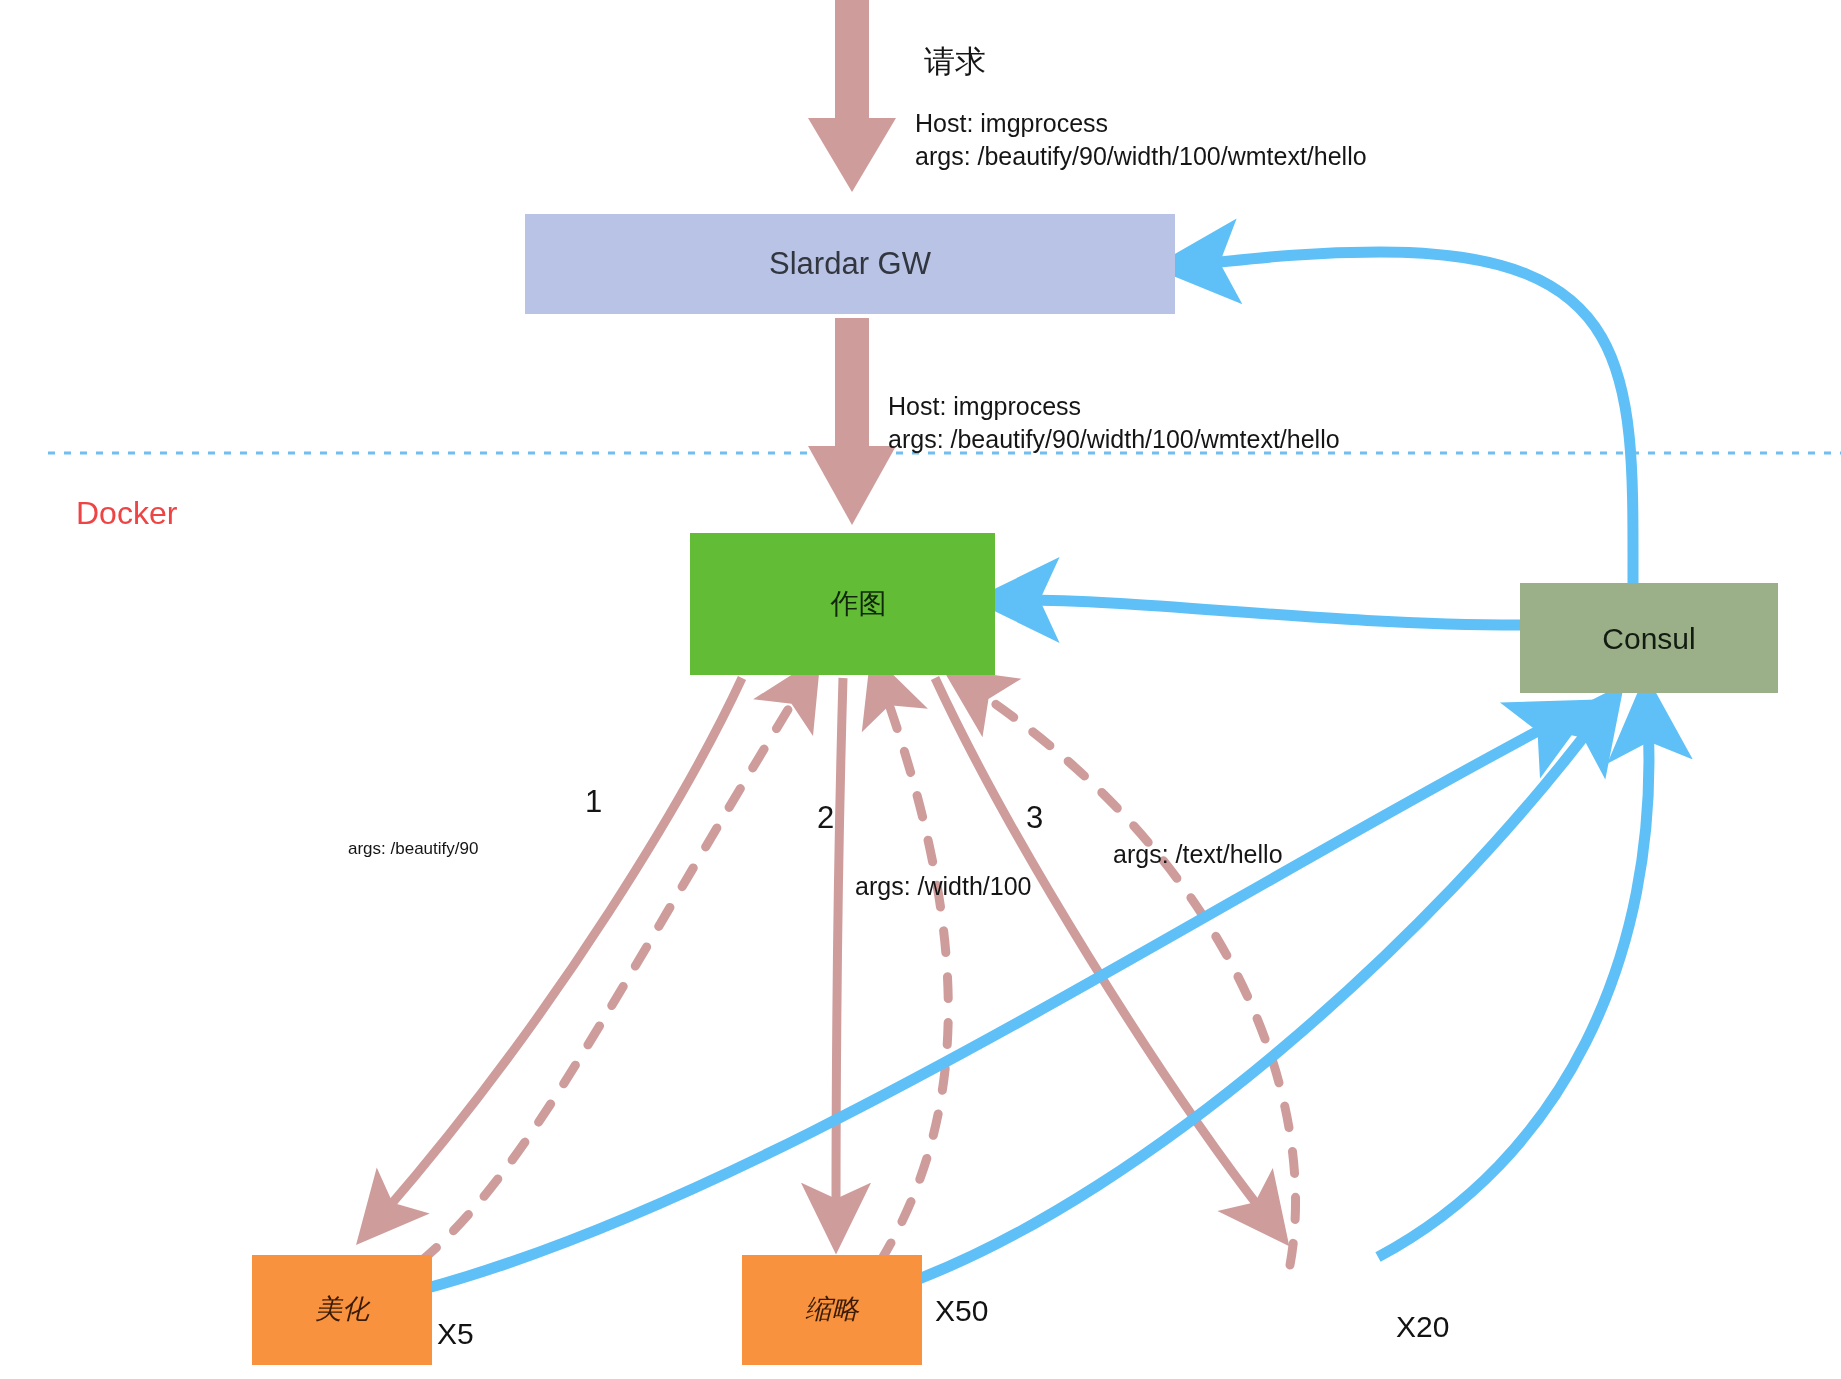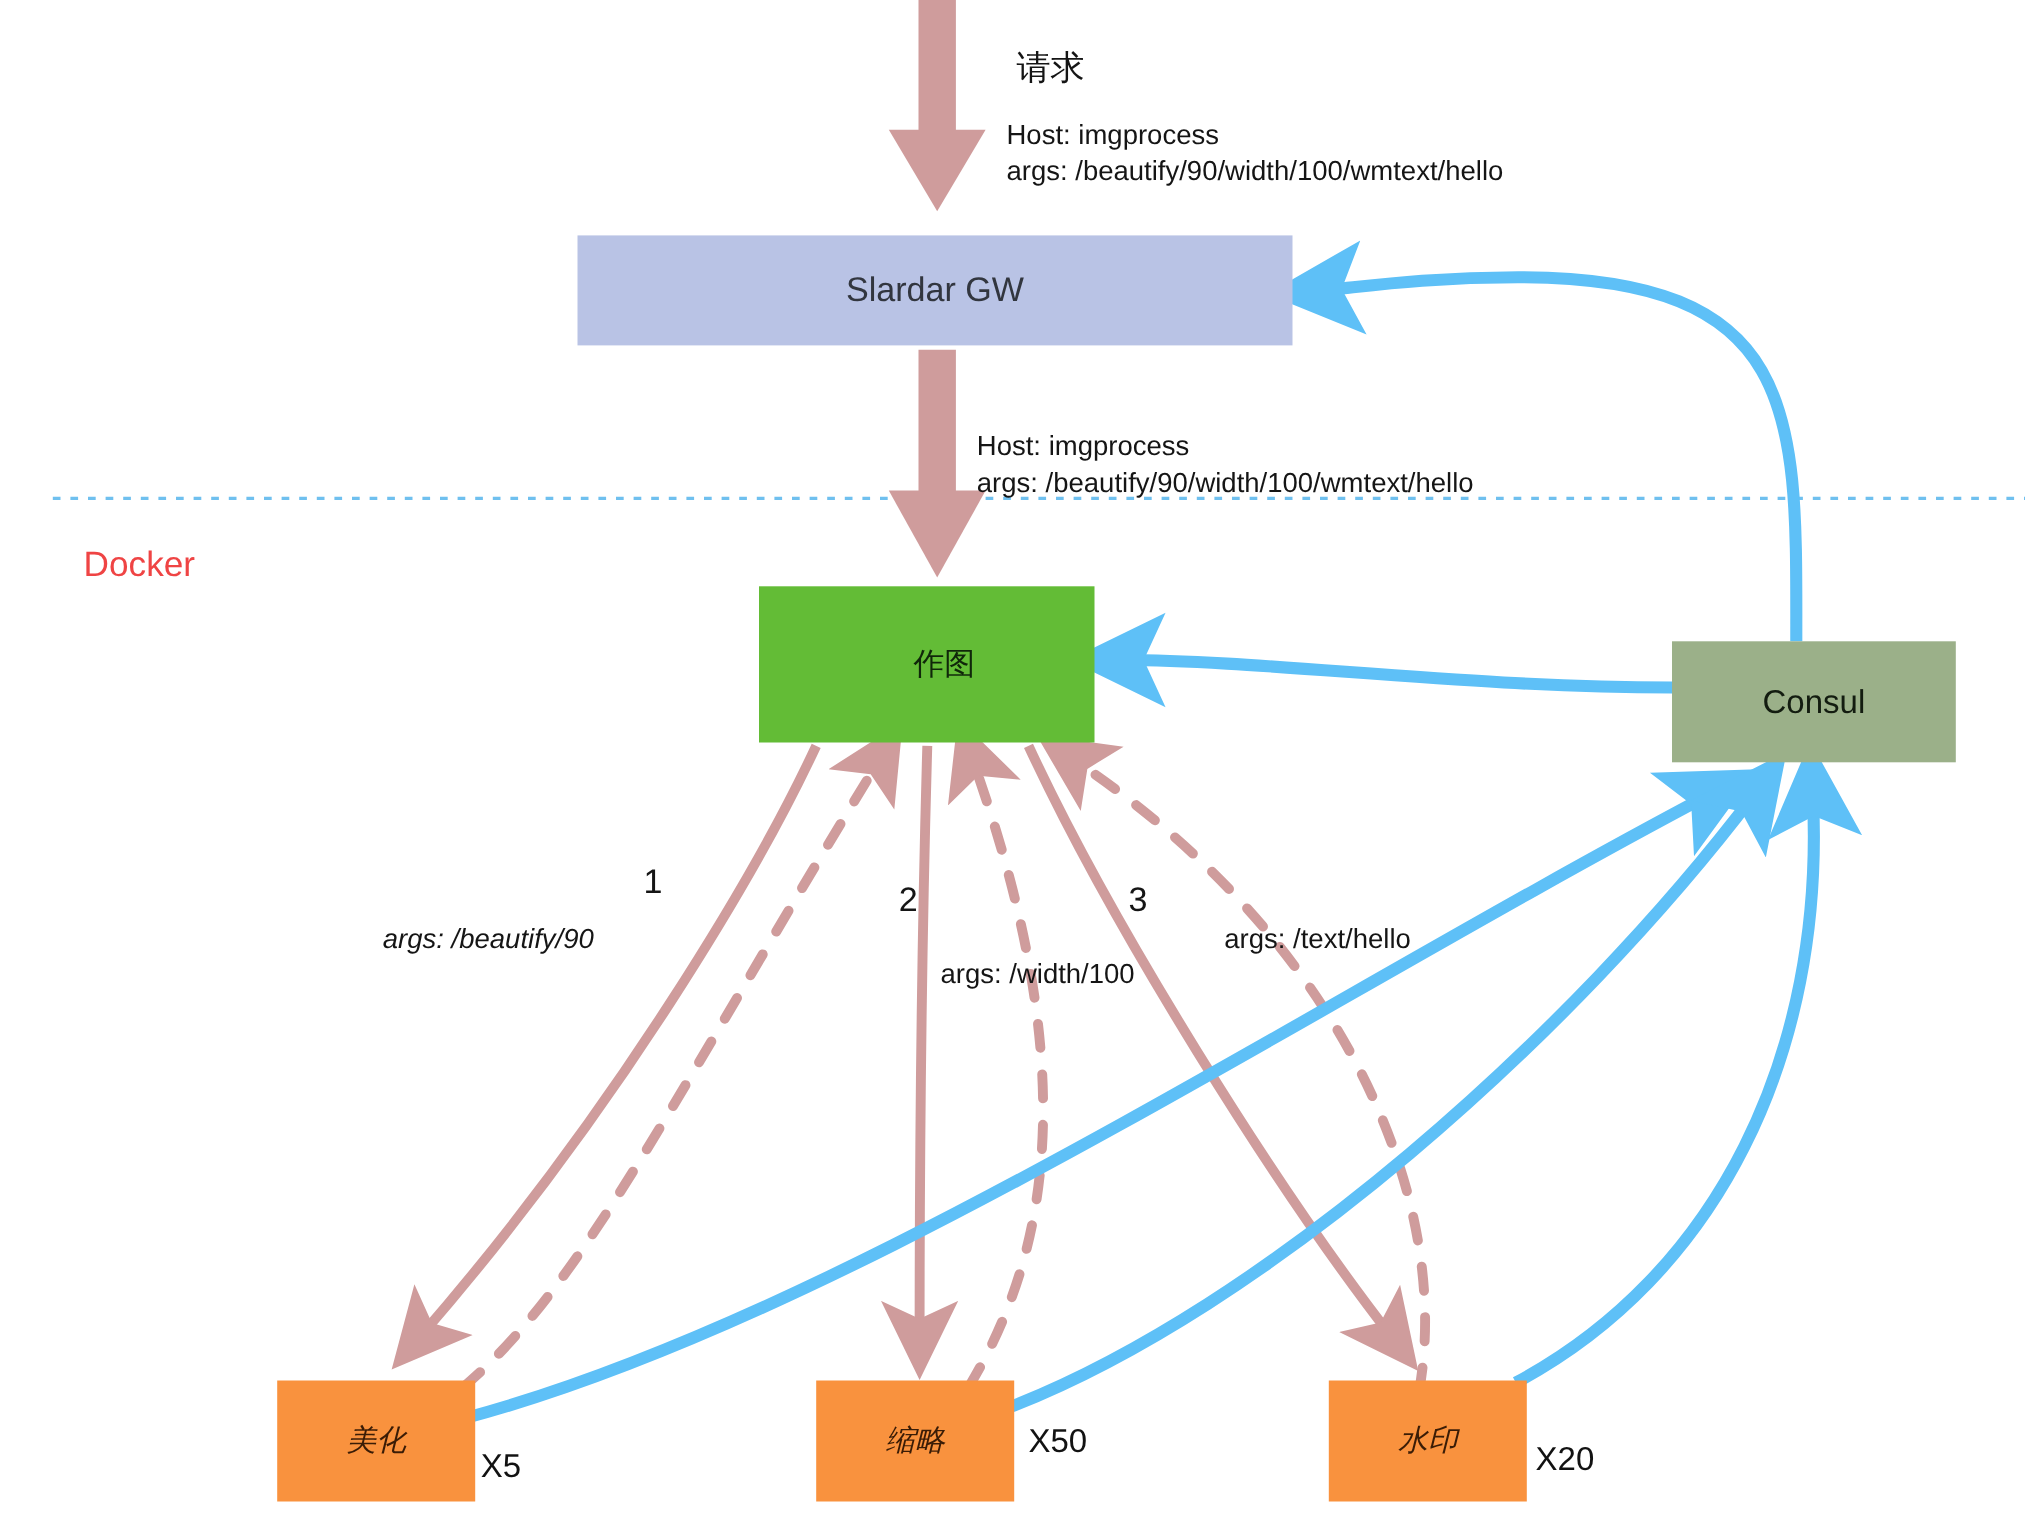--- a/index.html
+++ b/index.html
@@ -132,21 +132,21 @@
   }
   #anno-docker {
     left: 76px;
     top: 492px;
     font-size: 32px;
     color: #ef4444;
   }
   #anno-num1 { left: 585px; top: 782px; font-size: 31px; }
   #anno-num2 { left: 817px; top: 798px; font-size: 31px; }
   #anno-num3 { left: 1026px; top: 798px; font-size: 31px; }
-  #anno-args1 { left: 348px; top: 838px; font-size: 25px; font-style: italic; }
+  #anno-args1 { left: 348px; top: 838px; font-size: 17px; }
   #anno-args2 { left: 855px; top: 870px; font-size: 25px; }
   #anno-args3 { left: 1113px; top: 838px; font-size: 25px; }
 </style>
 </head>
 <body>
 
 <div id="canvas">
 
   <svg id="edges" viewBox="0 0 1841 1379">
     <defs>
@@ -208,23 +208,20 @@
   <div class="node svc" id="node-meihua">
     <span class="node-label">美化</span>
   </div>
   <div class="mult" id="mult-meihua">X5</div>
 
   <div class="node svc" id="node-suolue">
     <span class="node-label">缩略</span>
   </div>
   <div class="mult" id="mult-suolue">X50</div>
 
-  <div class="node svc" id="node-shuiyin">
-    <span class="node-label">水印</span>
-  </div>
   <div class="mult" id="mult-shuiyin">X20</div>
 
   <div class="anno" id="anno-request">请求</div>
 
   <div class="anno" id="anno-req-detail">
     <div>Host: imgprocess</div>
     <div>args: /beautify/90/width/100/wmtext/hello</div>
   </div>
 
   <div class="anno" id="anno-gw-detail">

